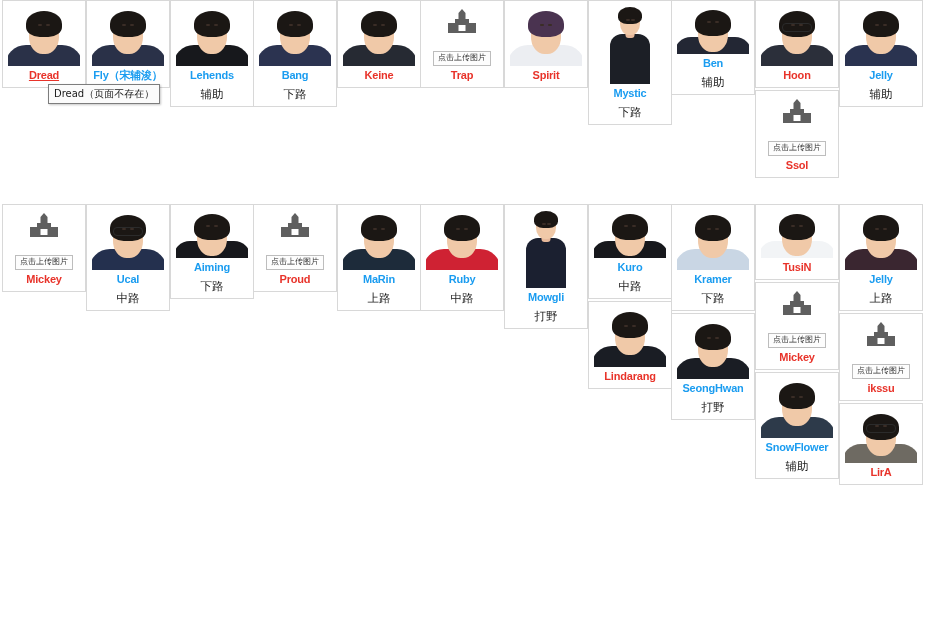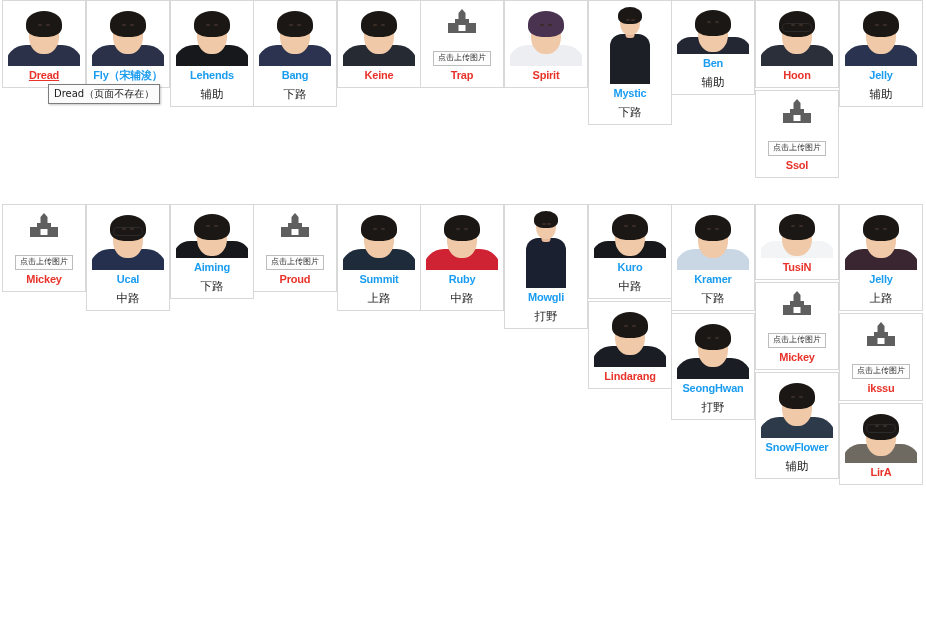--- a/index.html
+++ b/index.html
@@ -442,21 +442,21 @@
           <div class="photo" style="height:62px">
             <div class="portrait">
               <div class="jersey" style="background:#1d2b3a"></div>
               <div class="neck"></div>
               <div class="face"></div>
               <div class="hair"></div>
               <div class="eye l"></div>
               <div class="eye r"></div>
             </div>
           </div>
-          <a href="#" class="pname blue" style="text-decoration:none">Summit</a>
+          <a href="#" class="pname blue" style="text-decoration:none">MaRin</a>
           <div class="prole">上路</div>
         </div>
       </div>
       <div class="col" style="left:420px; top:204px;">
         <div class="card">
           <div class="photo" style="height:62px">
             <div class="portrait">
               <div class="jersey" style="background:#cf2233"></div>
               <div class="neck"></div>
               <div class="face"></div>

